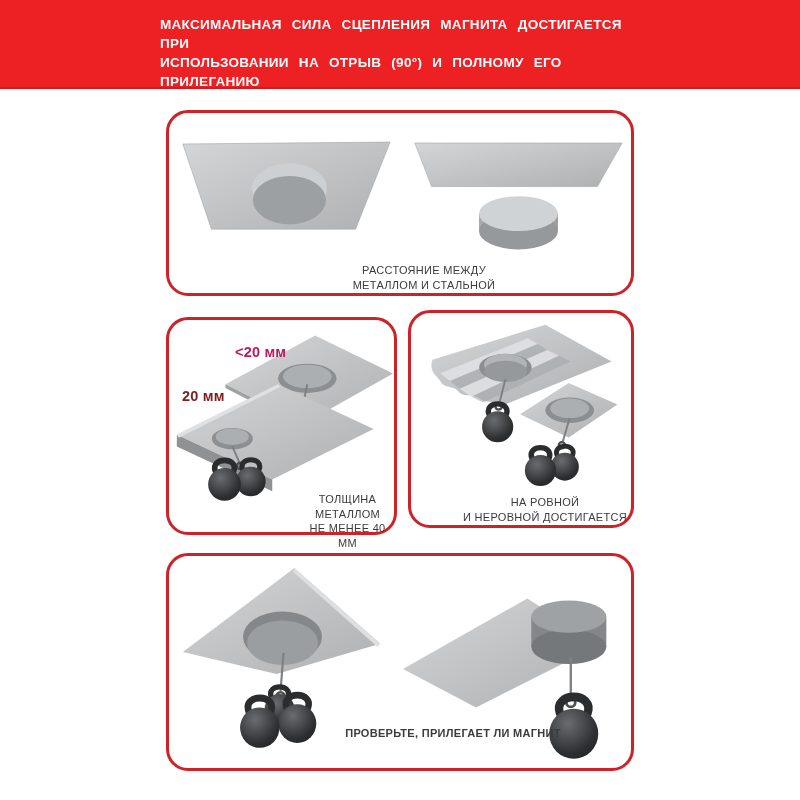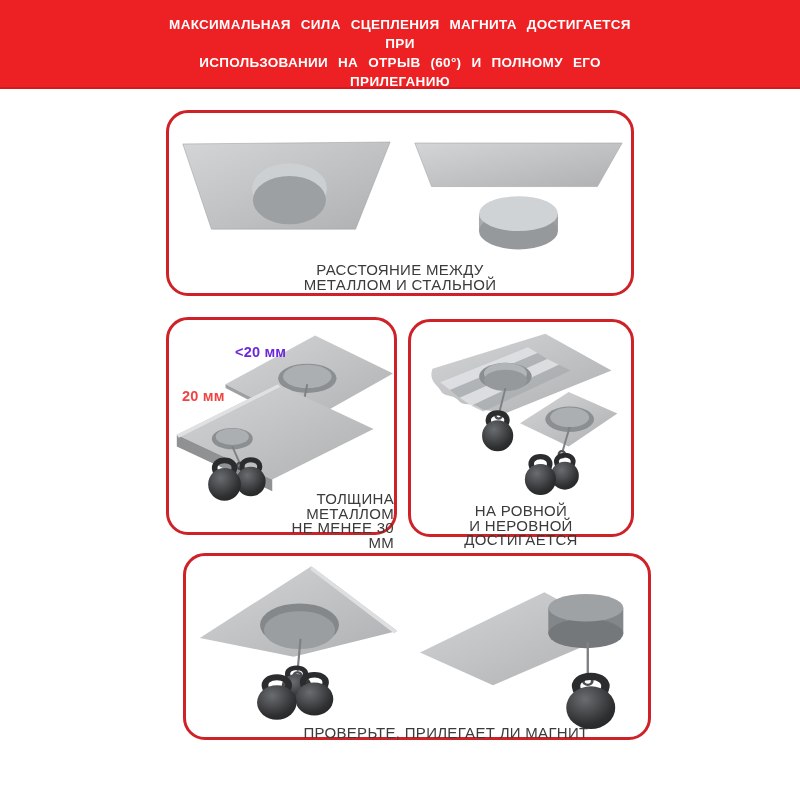--- a/index.html
+++ b/index.html
@@ -1,40 +1,40 @@
 <!DOCTYPE html>
 <html><head>
 <meta charset="utf-8">
 <style>
   html,body{margin:0;padding:0;background:#ffffff;}
   .page{position:relative;width:800px;height:800px;background:#fff;overflow:hidden;
         font-family:"Liberation Sans", sans-serif;}
   
   .banner{position:absolute;left:0;top:0;width:800px;height:89px;background:#ed2024;
           border-bottom:2px solid #d31b1f;box-sizing:border-box;}
-  .banner-text{position:absolute;left:160px;top:15px;width:480px;text-align:center;
+  .banner-text{position:absolute;left:160px;top:15px;width:480px;
                color:#ffffff;font-weight:bold;font-size:13.5px;line-height:19px;letter-spacing:.3px;}
   .hline-wide{word-spacing:6px;}
   .hline-med{word-spacing:1.5px;}
   
   .panel{position:absolute;border:3px solid #cf2128;border-radius:22px;background:#fff;box-sizing:border-box;}
   #panel-distance{left:166px;top:110px;width:468px;height:186px;}
   #panel-thickness{left:166px;top:317px;width:231px;height:218px;}
-  #panel-surface{left:408px;top:319px;width:226px;height:218px;}
-  #panel-fit{left:183px;top:553px;width:468px;height:187px;}
+  #panel-surface{left:408px;top:310px;width:226px;height:218px;}
+  #panel-fit{left:166px;top:553px;width:468px;height:218px;font-weight:bold;}
   .panel svg{position:absolute;left:0;top:0;width:100%;height:100%;}
-  .caption{position:absolute;color:#3b3b3b;font-size:15px;line-height:14.5px;letter-spacing:.3px;}
+  .caption{position:absolute;color:#3b3b3b;font-size:11px;line-height:14.5px;letter-spacing:.3px;margin-left:24px;}
   .cap-center{text-align:center;}
   .cap-distance{left:0;top:150px;width:100%;}
-  .cap-thickness{left:108px;top:172px;text-align:right;}
+  .cap-thickness{left:108px;top:172px;text-align:center;}
   .cap-surface{left:0;top:182px;width:100%;}
   .cap-fit{left:110px;top:170px;width:300px;}
   .mm-label{position:absolute;font-weight:bold;font-size:14.5px;letter-spacing:.2px;}
-  .label-red{color:#6d28d9;left:66px;top:24px;}
-  .label-green{color:#ef4444;left:13px;top:68px;}
+  .label-red{color:#be185d;left:66px;top:24px;}
+  .label-green{color:#7f1d1d;left:13px;top:68px;}
 </style>
 </head>
 <body>
 
 <div class="page">
 
   <svg width="0" height="0" style="position:absolute">
     <defs>
       <linearGradient id="gPlate" x1="0" y1="0" x2="1" y2="1">
         <stop offset="0" stop-color="#d3d5d7"></stop>
@@ -53,21 +53,21 @@
       <g id="kb">
         <path d="M -9,-13 C -14,-27 14,-27 9,-13" fill="none" stroke="#2b2c2e" stroke-width="5.5" stroke-linecap="round"></path>
         <circle r="16" fill="url(#gKb)"></circle>
       </g>
     </defs>
   </svg>
 
   <div class="banner">
     <div class="banner-text">
       <div class="hline-wide">МАКСИМАЛЬНАЯ СИЛА СЦЕПЛЕНИЯ МАГНИТА ДОСТИГАЕТСЯ ПРИ</div>
-      <div class="hline-wide">ИСПОЛЬЗОВАНИИ НА ОТРЫВ (60°) И ПОЛНОМУ ЕГО ПРИЛЕГАНИЮ</div>
+      <div class="hline-wide">ИСПОЛЬЗОВАНИИ НА ОТРЫВ (90°) И ПОЛНОМУ ЕГО ПРИЛЕГАНИЮ</div>
       <div class="hline-med">К РОВНОЙ СТАЛЬНОЙ ПОВЕРХНОСТИ ТОЛЩИНОЙ НЕ МЕНЕЕ 20 ММ</div>
     </div>
   </div>
 
   <div class="panel" id="panel-distance">
     <svg viewBox="0 0 468 186" preserveAspectRatio="none">
 
       <polygon points="14,32 224,30 189,120 43,120" fill="url(#gPlate)" stroke="#a2a4a6" stroke-width="0.6"></polygon>
       <ellipse cx="122" cy="78" rx="38" ry="26" fill="#cdd0d2"></ellipse>
       <ellipse cx="122" cy="90" rx="37" ry="25" fill="#9ca0a3"></ellipse>
@@ -102,21 +102,21 @@
       <path d="M 65,130 L 72,146" stroke="#7e8184" stroke-width="2"></path>
       <circle cx="73" cy="150" r="3.2" fill="none" stroke="#4c4e50" stroke-width="2.4"></circle>
       <use href="#kb" xlink:href="#kb" transform="translate(84,166) scale(0.95)"></use>
       <use href="#kb" xlink:href="#kb" transform="translate(57,169) scale(1.05)"></use>
     </svg>
     <div class="mm-label label-red">&lt;20 мм</div>
     <div class="mm-label label-green">20 мм</div>
     <div class="caption cap-thickness">
       <div>ТОЛЩИНА</div>
       <div>МЕТАЛЛОМ</div>
-      <div>НЕ МЕНЕЕ 30 ММ</div>
+      <div>НЕ МЕНЕЕ 40 ММ</div>
     </div>
   </div>
 
   <div class="panel" id="panel-surface">
     <svg viewBox="0 0 226 218" preserveAspectRatio="none">
 
       <path d="M 138,12 L 206,50 L 92,96 C 86,88 78,94 70,88 C 62,82 54,88 48,80 C 42,74 34,78 30,70 C 26,64 18,60 22,48 Z" fill="url(#gPlate)"></path>
       <polygon points="30,62 120,26 130,32 40,70" fill="#e4e6e8" opacity="0.75"></polygon>
       <polygon points="40,70 130,32 140,38 50,78" fill="#a3a6a9" opacity="0.55"></polygon>
       <polygon points="50,78 140,38 152,44 62,86" fill="#e4e6e8" opacity="0.75"></polygon>

